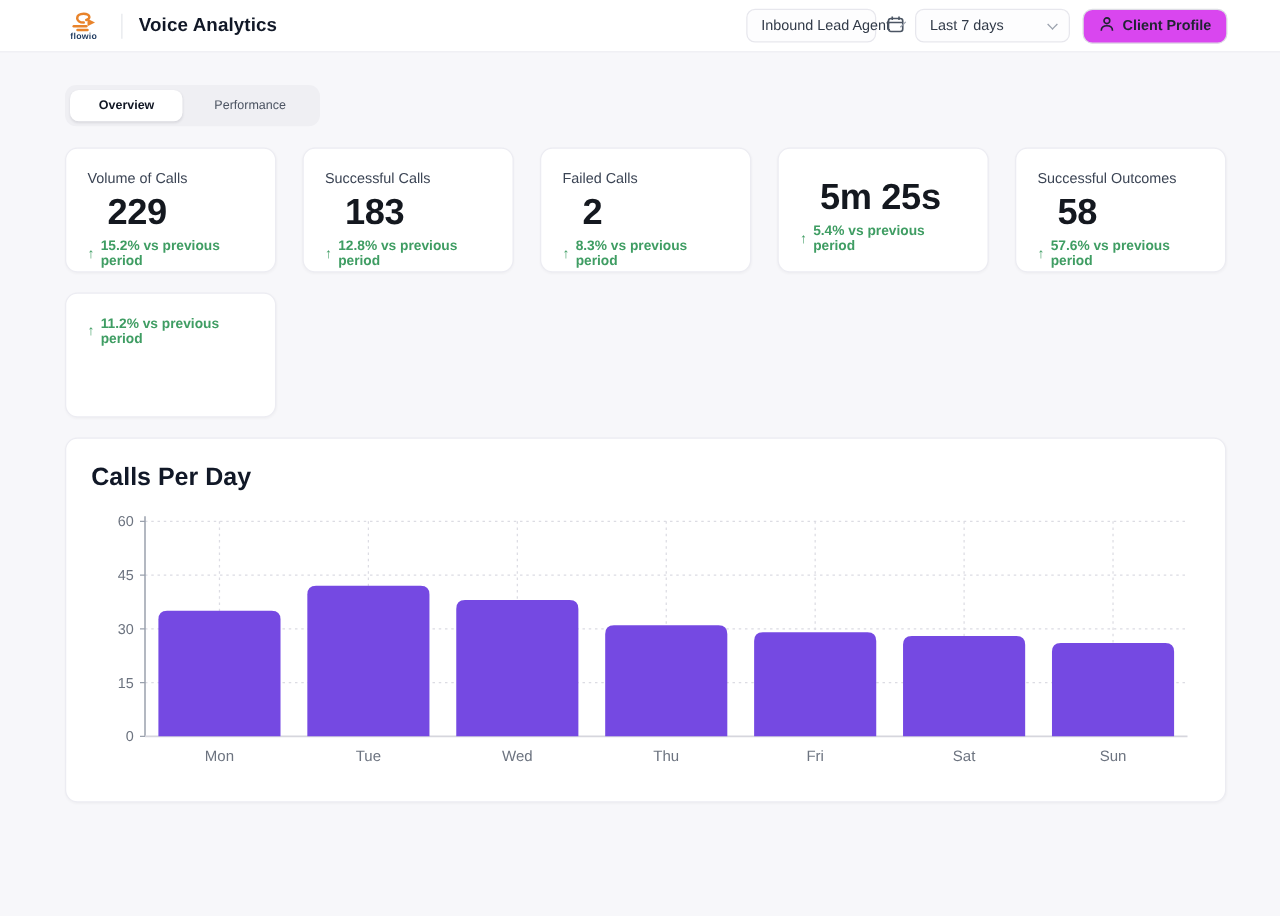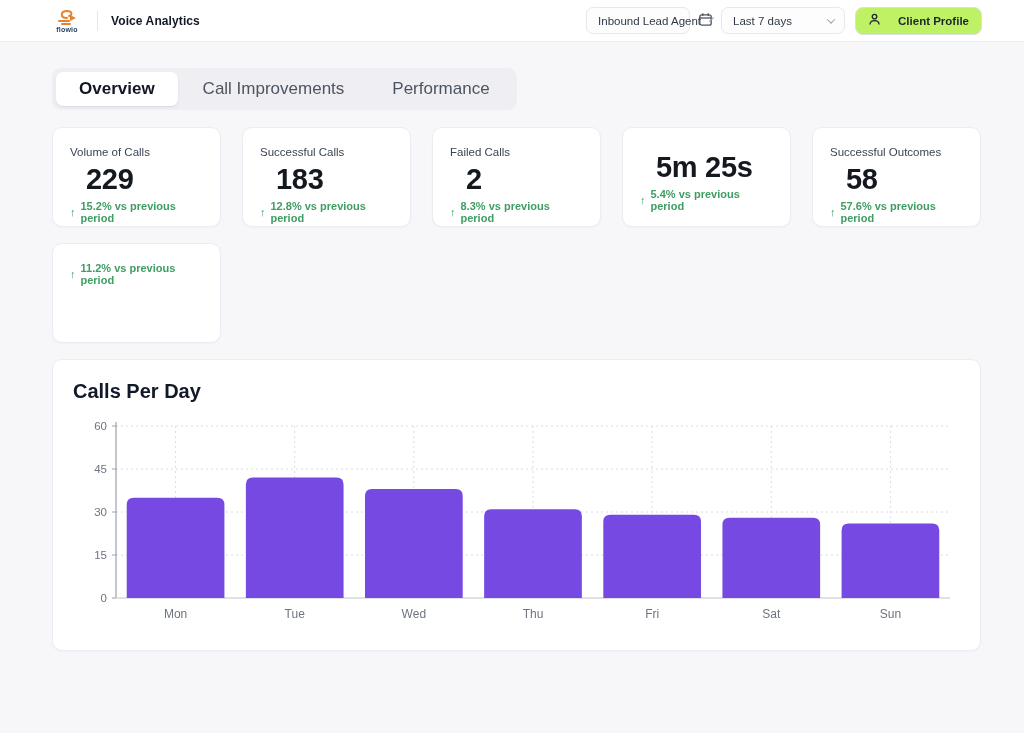--- a/index.html
+++ b/index.html
@@ -12,51 +12,51 @@
   }
   
   .header {
     height:42px; background:#ffffff; border-bottom:1px solid #ebebf1;
     display:flex; align-items:center; padding:0 42px 0 48px;
   }
   .logo-block { display:flex; flex-direction:column; align-items:center; width:38px; }
   .logo-icon svg { display:block; }
   .logo-text { font-size:7px; font-weight:bold; color:#1f3a5f; letter-spacing:.2px; margin-top:-1px; }
   .header-divider { width:1px; height:20px; background:#e5e7eb; margin:0 13px 0 11px; }
-  .app-title { font-size:12px; font-weight:bold; color:#111827; letter-spacing:.1px; }
+  .app-title { font-size:15px; font-weight:bold; color:#111827; letter-spacing:.1px; }
   .header-spacer { flex:1; }
   .select-control {
     display:flex; align-items:center; gap:8px;
     height:27px; padding:0 10px 0 11px;
     background:#fdfdfe; border:1px solid #e7e7ed; border-radius:7px;
     font-size:11.5px; color:#313a48; cursor:pointer;
   }
   .select-control .value { white-space:nowrap; }
   .chevron {
     width:6px; height:6px; border-right:1.4px solid #9aa1ad; border-bottom:1.4px solid #9aa1ad;
     transform:rotate(45deg) translate(-1px,-1px); margin-left:2px;
   }
   .agent-select { width:104px; justify-content:space-between; }
   .date-select  { width:124px; justify-content:space-between; margin-right:10px;gap:28px; }
   .icon-btn { background:none; border:none; padding:0 8px; cursor:pointer; display:flex; align-items:center; }
   .client-profile-btn {
-    display:flex; align-items:center; gap:17px;
+    display:flex; align-items:center; gap:6px;
     height:28px; padding:0 12px;
-    background:#bef264; border:1px solid #dddde4; border-radius:8px;
+    background:#d946ef; border:1px solid #dddde4; border-radius:8px;
     font-size:11.5px; font-weight:bold; color:#1f2430; cursor:pointer;
     font-family:"Liberation Sans", sans-serif;
   }
   
   .main { padding:26px 43px 0 52px; }
   
   .tabs {
     display:inline-flex; background:#efeff3; border-radius:9px; padding:4px; gap:2px;
   }
   .tab {
-    font-size:17px; color:#4c5462; padding:7px 23px; border-radius:7px;
+    font-size:10px; color:#4c5462; padding:7px 23px; border-radius:7px;
     cursor:pointer; font-weight:normal; white-space:nowrap;
   }
   .tab.active {
     background:#ffffff; color:#101623; font-weight:bold;
     box-shadow:0 1px 2px rgba(16,24,40,.10);
   }
   
   .stats-grid {
     margin-top:17px;
     display:grid; grid-template-columns:1fr 1fr 1fr 1fr 1fr; gap:16px 21px;
@@ -132,21 +132,20 @@
     </span>
     <span>Client Profile</span>
   </button>
 </div>
 
 <div class="main">
 
   
   <div class="tabs">
     <div class="tab active">Overview</div>
-    <div class="tab">Call Improvements</div>
     <div class="tab">Performance</div>
   </div>
 
   
   <div class="stats-grid">
 
     <div class="stat-card">
       <div class="stat-label">Volume of Calls</div>
       <div class="stat-value"><span>229</span><span class="stat-unit"></span></div>
       <div class="stat-trend">

